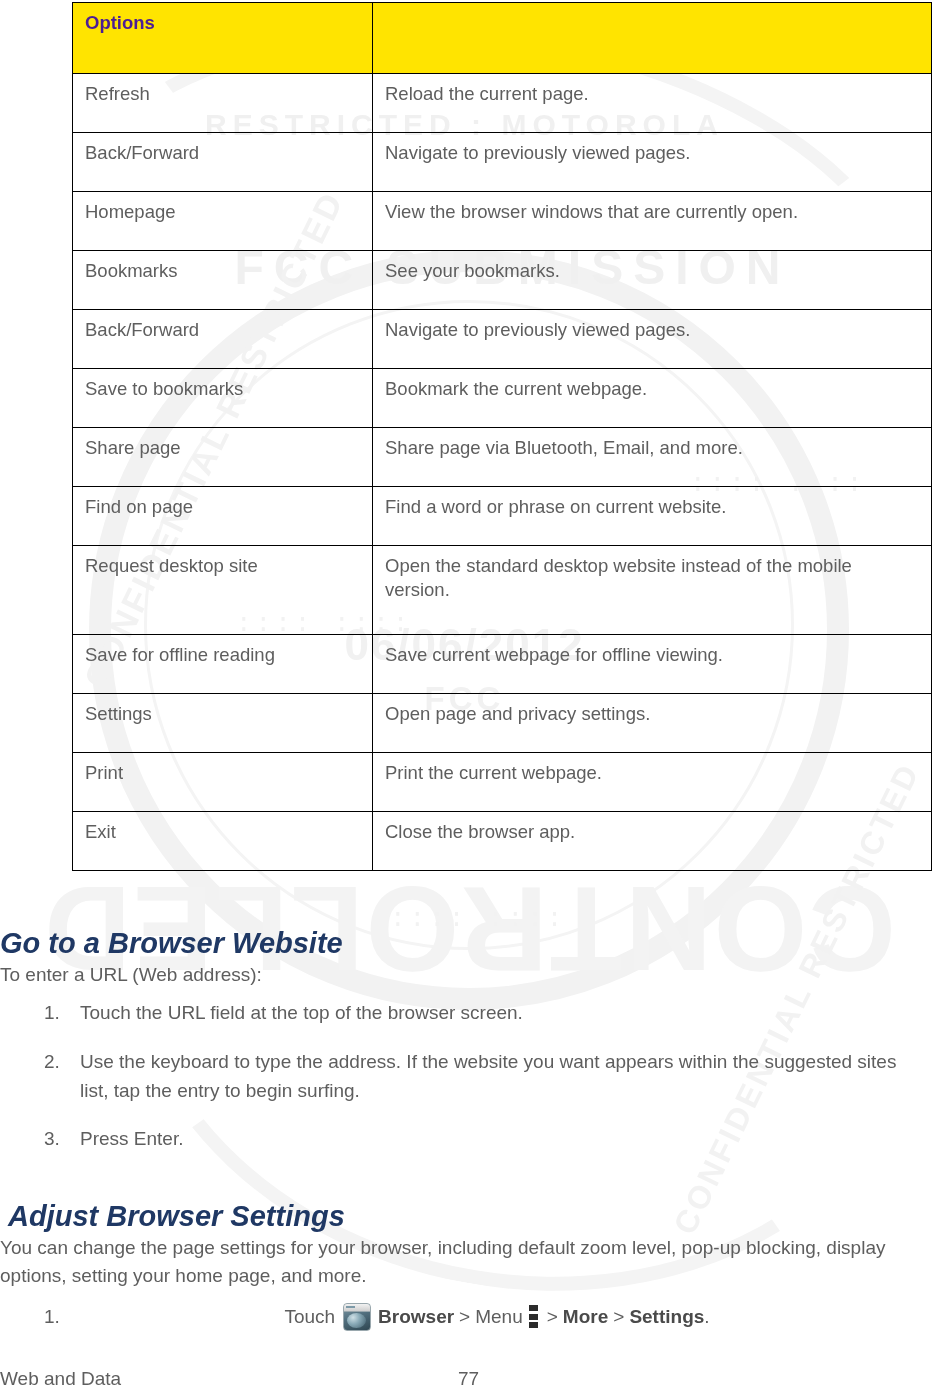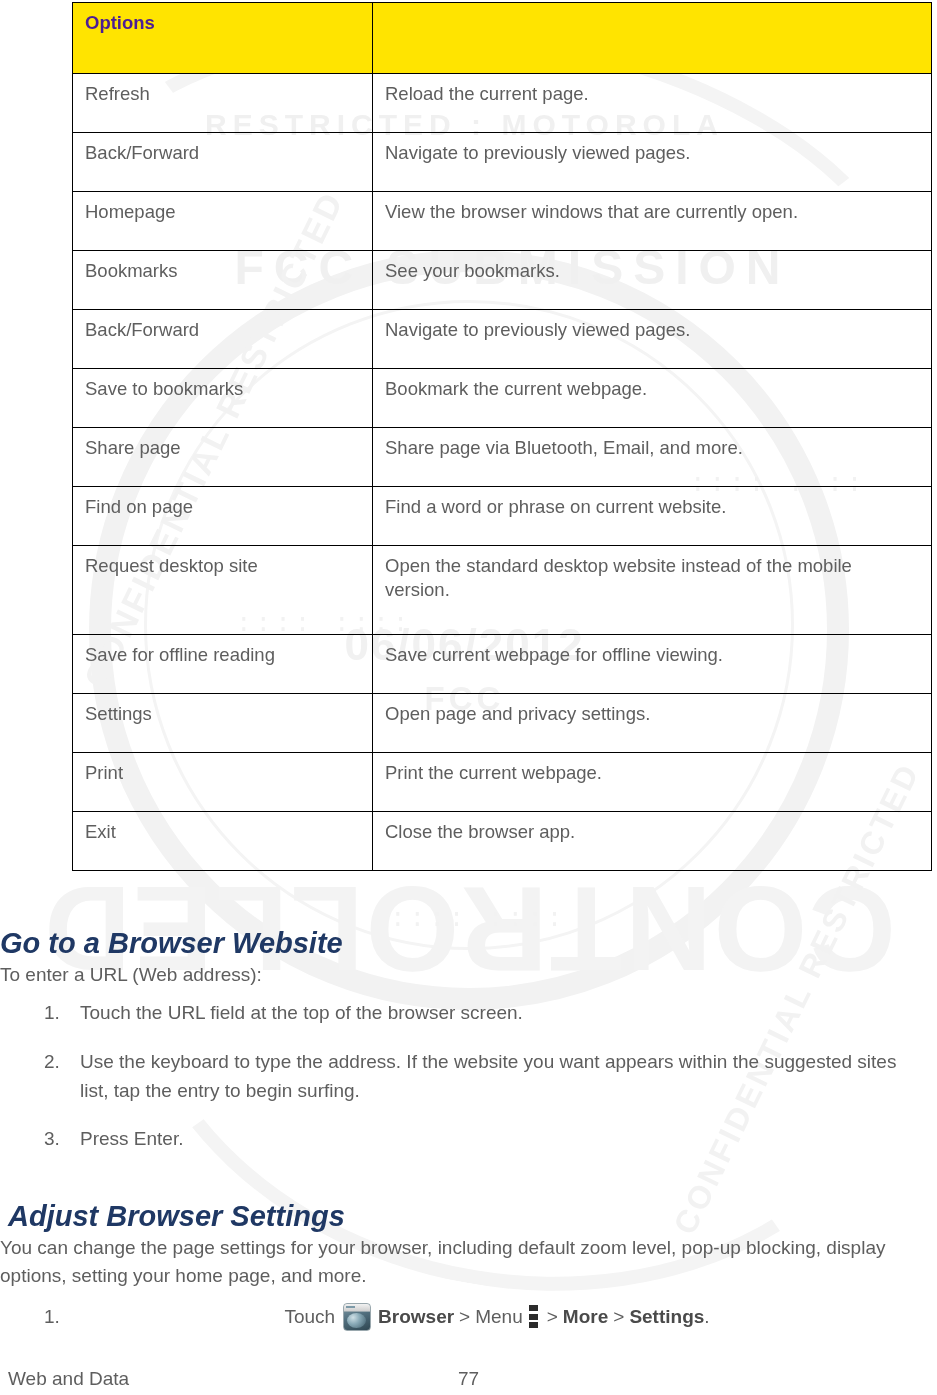--- a/index.html
+++ b/index.html
@@ -265,21 +265,21 @@
     position: absolute;
     left: 0;
     top: 1368px;
     width: 937px;
     height: 30px;
     font-size: 19px;
     color: #5e5e5e;
   }
   #footer-left {
     position: absolute;
-    left: 8px;
+    left: 0;
     top: 0;
   }
   #footer-page {
     position: absolute;
     left: 0;
     top: 0;
     width: 937px;
     text-align: center;
   }
 </style>

